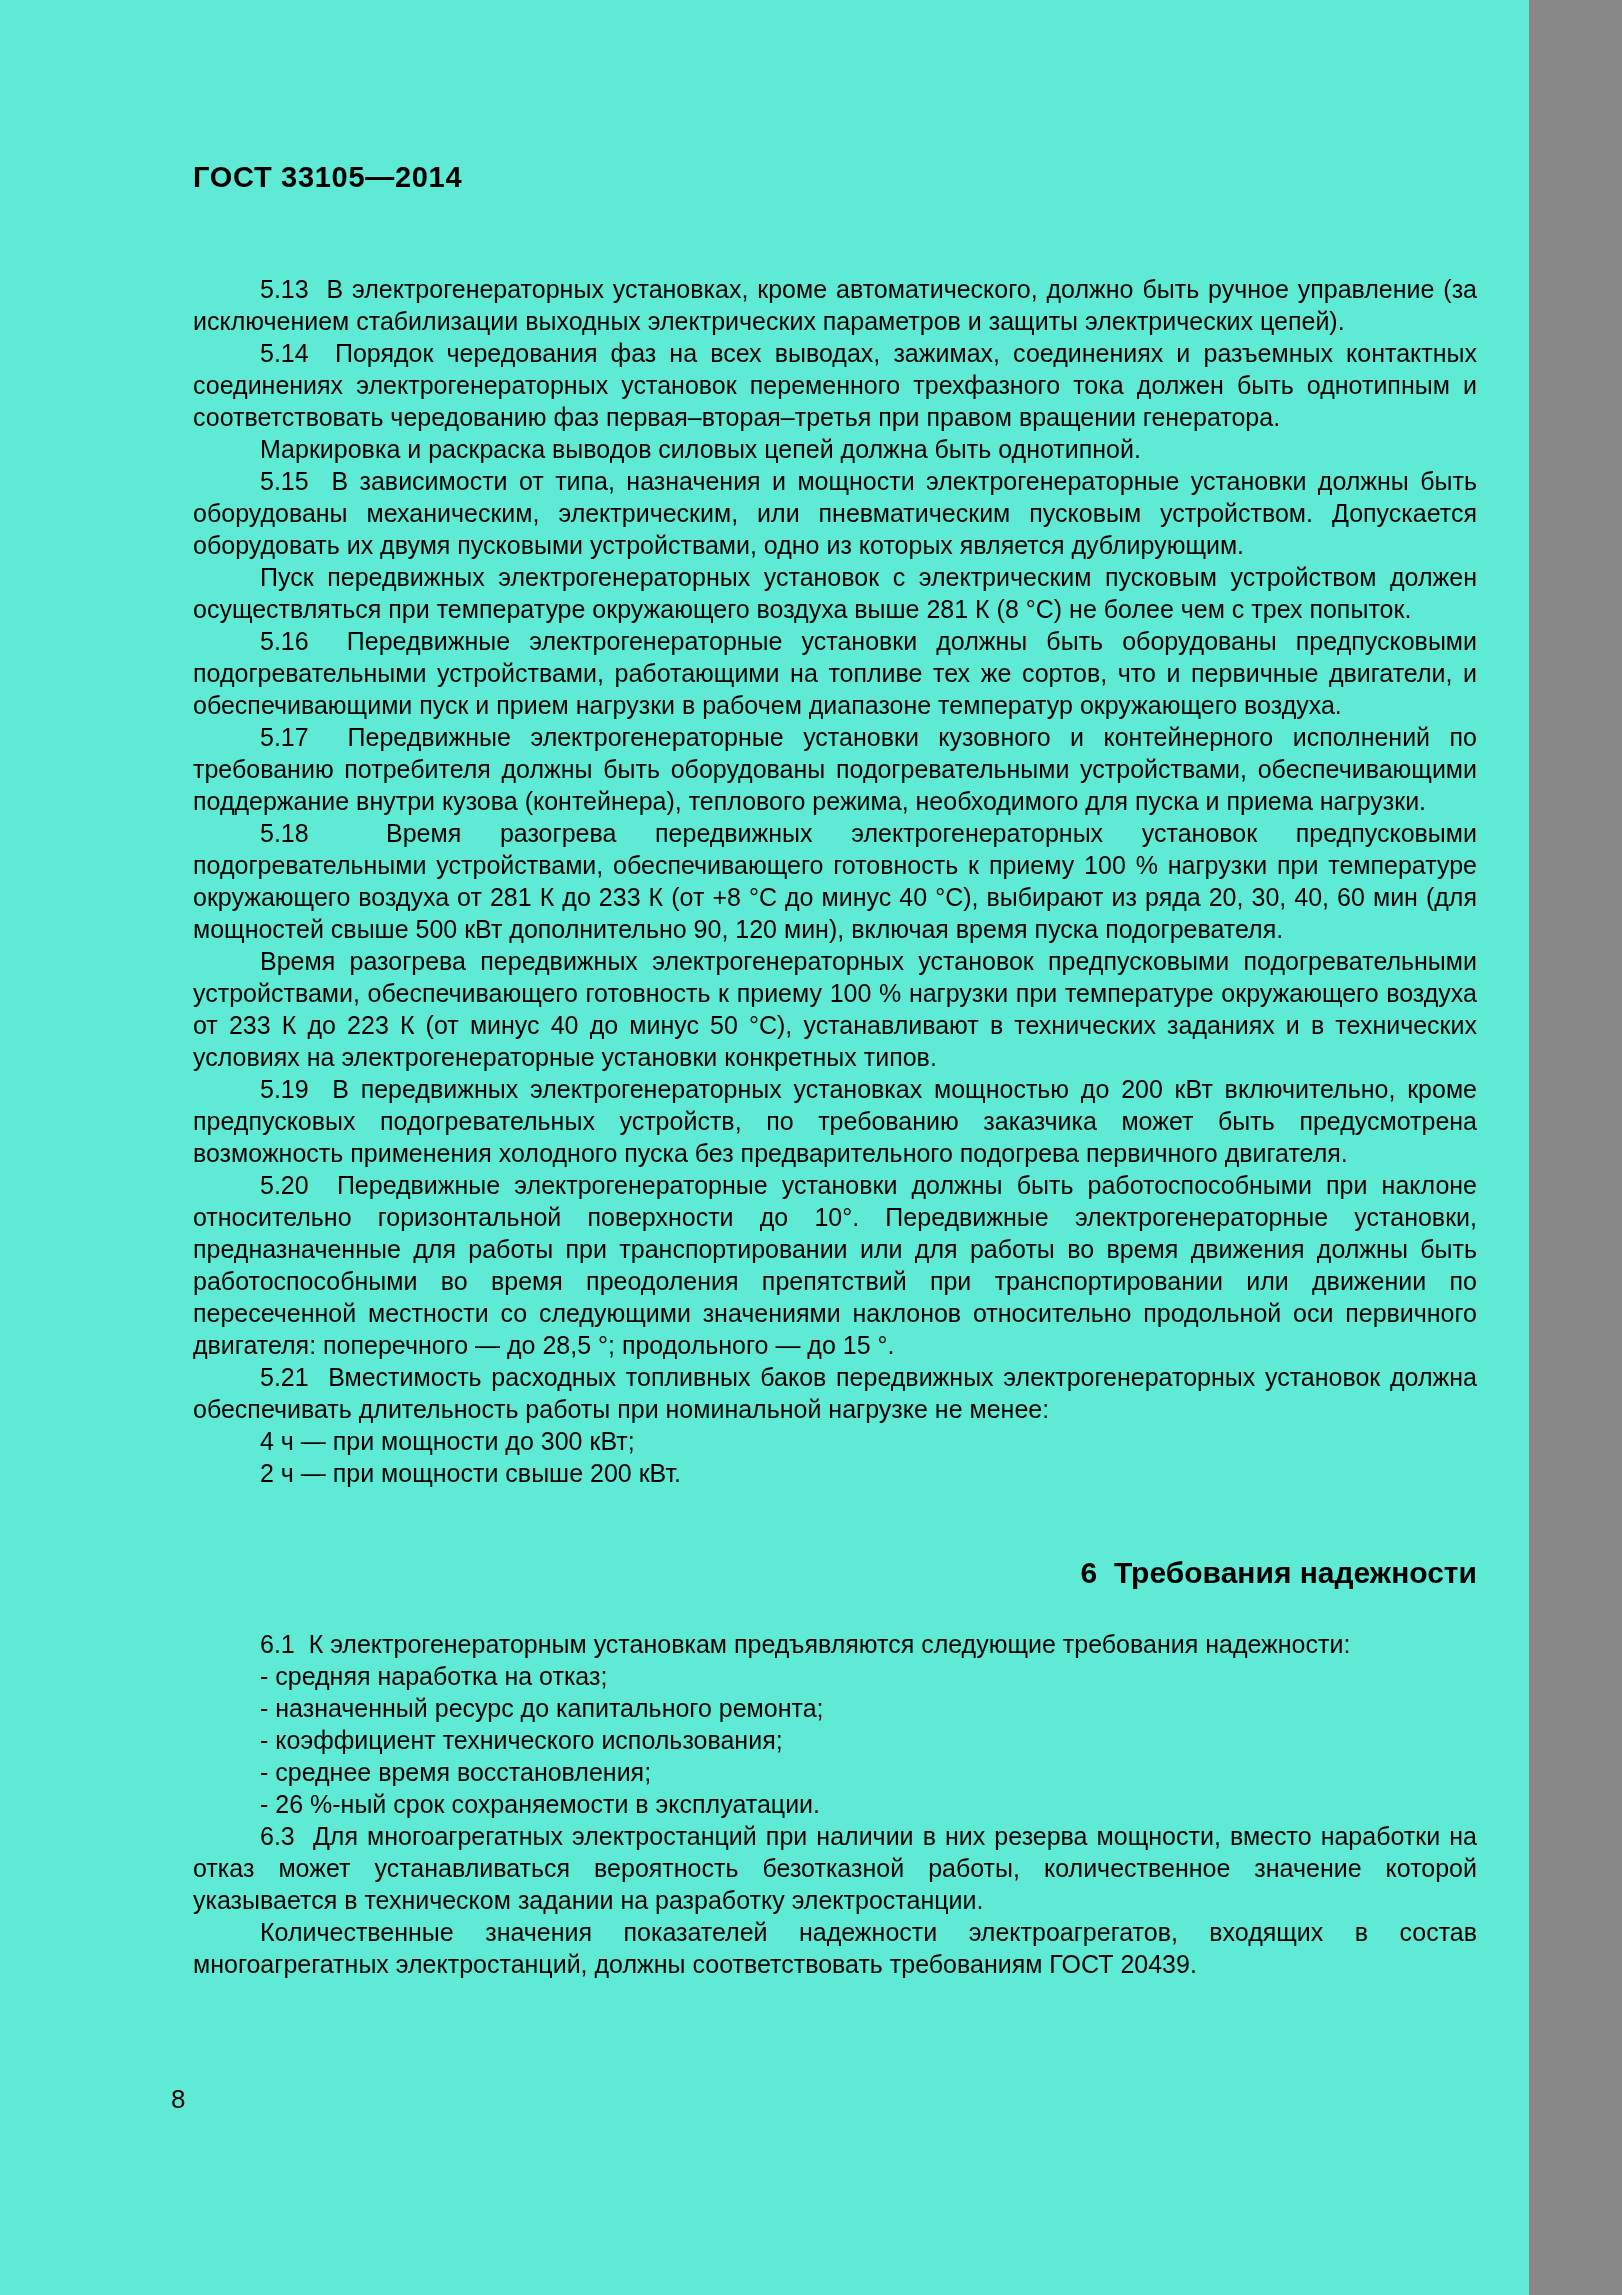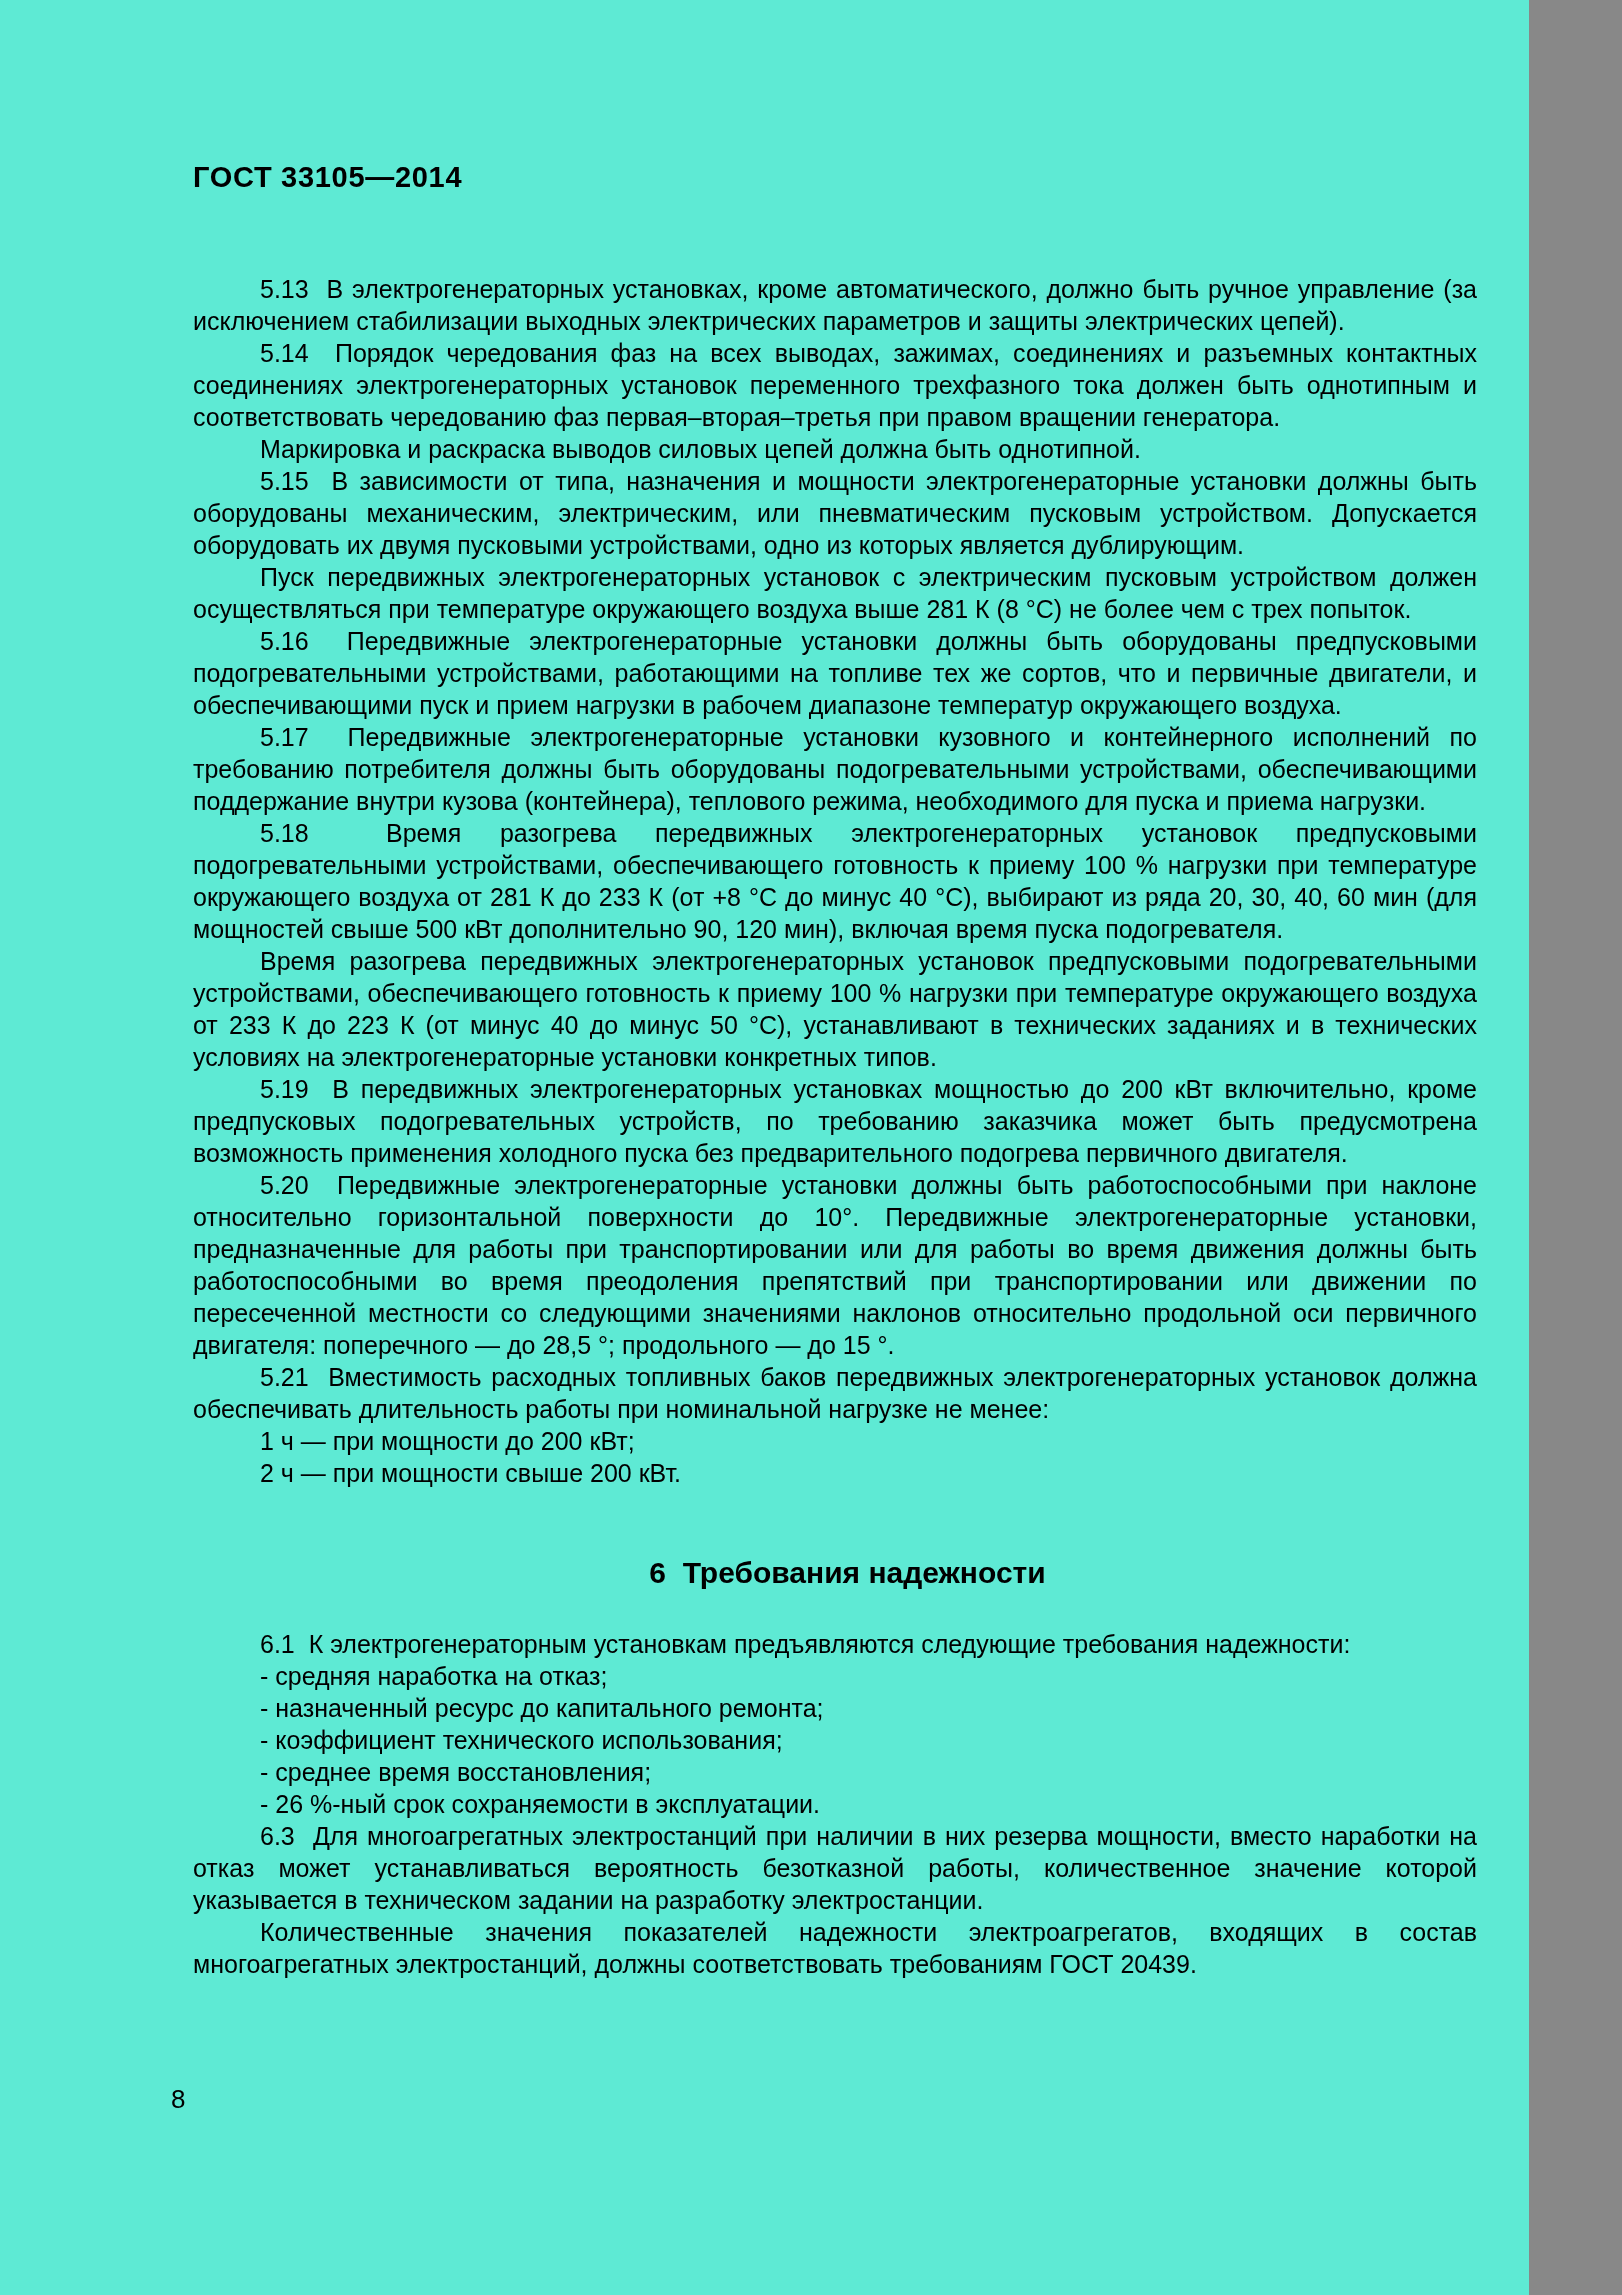--- a/index.html
+++ b/index.html
@@ -37,21 +37,21 @@
   }
   .para {
     margin: 0;
     padding: 0;
     text-indent: 67px;
   }
   .section-heading {
     font-size: 30px;
     font-weight: bold;
     line-height: 39px;
-    text-align: center;
+    text-align: right;
     text-indent: 0;
     margin: 64px 0 36px 25px;
     padding: 0;
   }
   .page-number {
     position: absolute;
     left: 171px;
     top: 2083px;
     font-size: 26px;
     line-height: 32px;
@@ -69,21 +69,21 @@
       <p class="para">Маркировка и раскраска выводов силовых цепей должна быть однотипной.</p>
       <p class="para">5.15&nbsp; В зависимости от типа, назначения и мощности электрогенераторные установки должны быть оборудованы механическим, электрическим, или пневматическим пусковым устройством. Допускается оборудовать их двумя пусковыми устройствами, одно из которых является дублирующим.</p>
       <p class="para">Пуск передвижных электрогенераторных установок с электрическим пусковым устройством должен осуществляться при температуре окружающего воздуха выше 281 К (8 °С) не более чем с трех попыток.</p>
       <p class="para">5.16&nbsp; Передвижные электрогенераторные установки должны быть оборудованы предпусковыми подогревательными устройствами, работающими на топливе тех же сортов, что и первичные двигатели, и обеспечивающими пуск и прием нагрузки в рабочем диапазоне температур окружающего воздуха.</p>
       <p class="para">5.17&nbsp; Передвижные электрогенераторные установки кузовного и контейнерного исполнений по требованию потребителя должны быть оборудованы подогревательными устройствами, обеспечивающими поддержание внутри кузова (контейнера), теплового режима, необходимого для пуска и приема нагрузки.</p>
       <p class="para">5.18&nbsp; Время разогрева передвижных электрогенераторных установок предпусковыми подогревательными устройствами, обеспечивающего готовность к приему 100 % нагрузки при температуре окружающего воздуха от 281 К до 233 К (от +8 °С до минус 40 °С), выбирают из ряда 20, 30, 40, 60 мин (для мощностей свыше 500 кВт дополнительно 90, 120 мин), включая время пуска подогревателя.</p>
       <p class="para">Время разогрева передвижных электрогенераторных установок предпусковыми подогревательными устройствами, обеспечивающего готовность к приему 100 % нагрузки при температуре окружающего воздуха от 233 К до 223 К (от минус 40 до минус 50 °С), устанавливают в технических заданиях и в технических условиях на электрогенераторные установки конкретных типов.</p>
       <p class="para">5.19&nbsp; В передвижных электрогенераторных установках мощностью до 200 кВт включительно, кроме предпусковых подогревательных устройств, по требованию заказчика может быть предусмотрена возможность применения холодного пуска без предварительного подогрева первичного двигателя.</p>
       <p class="para">5.20&nbsp; Передвижные электрогенераторные установки должны быть работоспособными при наклоне относительно горизонтальной поверхности до 10°. Передвижные электрогенераторные установки, предназначенные для работы при транспортировании или для работы во время движения должны быть работоспособными во время преодоления препятствий при транспортировании или движении по пересеченной местности со следующими значениями наклонов относительно продольной оси первичного двигателя: поперечного — до 28,5 °; продольного — до 15 °.</p>
       <p class="para">5.21&nbsp; Вместимость расходных топливных баков передвижных электрогенераторных установок должна обеспечивать длительность работы при номинальной нагрузке не менее:</p>
-      <p class="para">1 ч — при мощности до 200 кВт;</p>
+      <p class="para">4 ч — при мощности до 300 кВт;</p>
       <p class="para">2 ч — при мощности свыше 200 кВт.</p>
       <h2 class="section-heading">6&nbsp; Требования надежности</h2>
       <p class="para">6.1&nbsp; К электрогенераторным установкам предъявляются следующие требования надежности:</p>
       <p class="para">- средняя наработка на отказ;</p>
       <p class="para">- назначенный ресурс до капитального ремонта;</p>
       <p class="para">- коэффициент технического использования;</p>
       <p class="para">- среднее время восстановления;</p>
       <p class="para">- 26 %-ный срок сохраняемости в эксплуатации.</p>
       <p class="para">6.3&nbsp; Для многоагрегатных электростанций при наличии в них резерва мощности, вместо наработки на отказ может устанавливаться вероятность безотказной работы, количественное значение которой указывается в техническом задании на разработку электростанции.</p>
       <p class="para">Количественные значения показателей надежности электроагрегатов, входящих в состав многоагрегатных электростанций, должны соответствовать требованиям ГОСТ 20439.</p>

